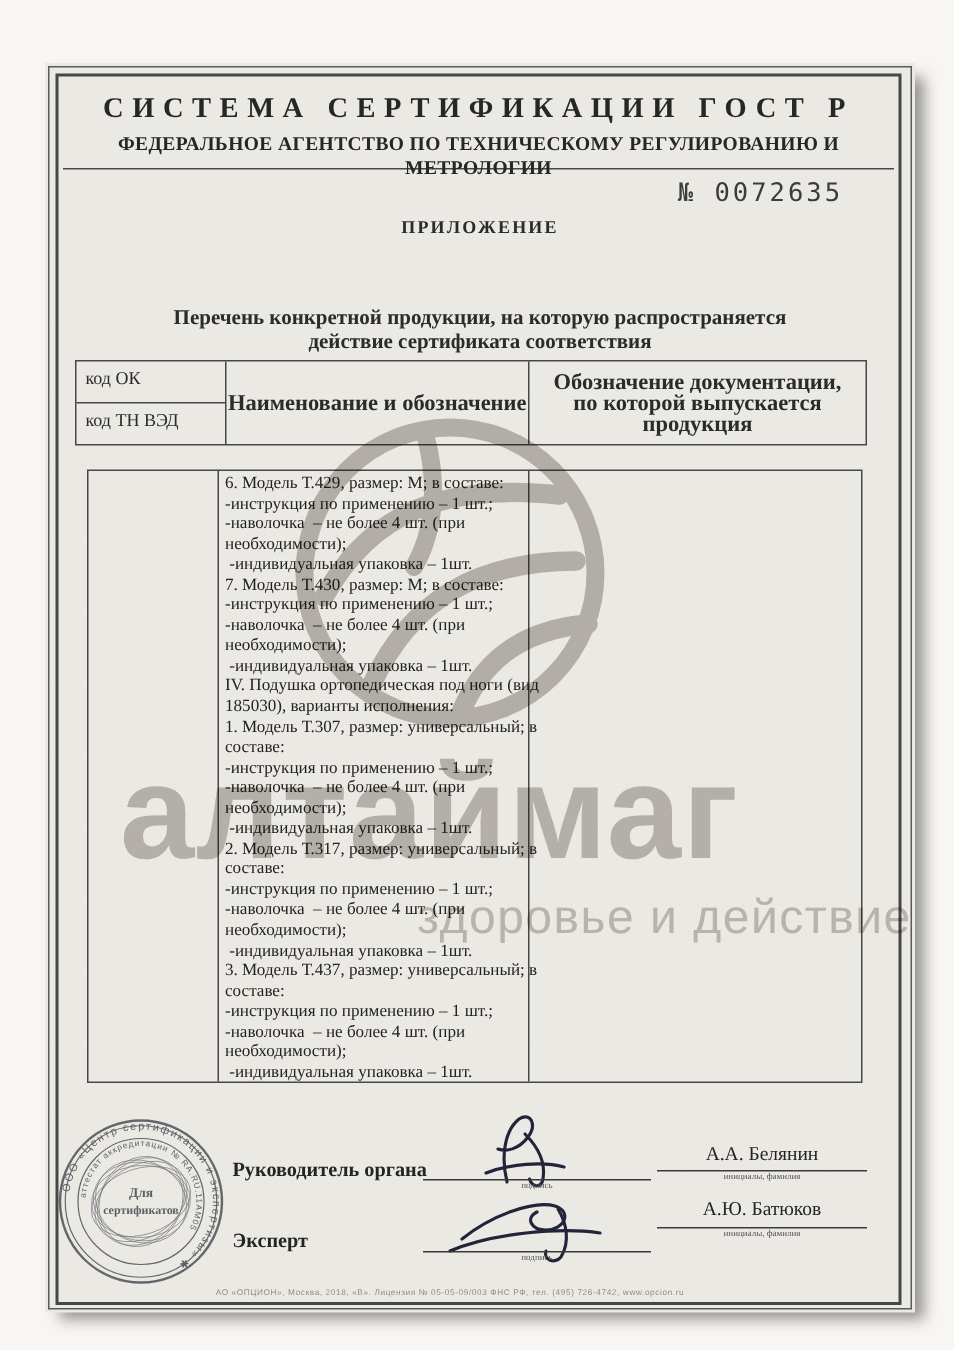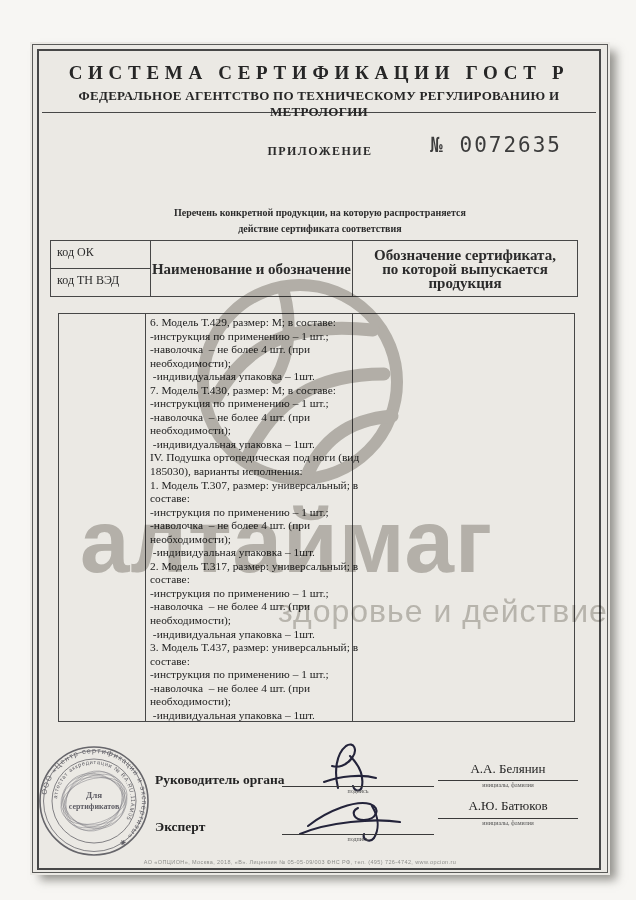--- a/index.html
+++ b/index.html
@@ -24,26 +24,26 @@
   .top-box {
     position:absolute; left:12px; top:11px; right:14px; height:60px;
     border-bottom:1px solid #474747;
     text-align:center;
   }
   .gost-title { margin-top:9px; font-size:19px; font-weight:bold; letter-spacing:0.30em; color:#262626; }
   .gost-agency { margin-top:4px; font-size:13px; font-weight:bold; letter-spacing:0.02em; color:#262626; }
   .form-number {
     position:absolute; top:77px; right:48px;
     font-family:"DejaVu Sans Mono", monospace;
-    font-size:21px; letter-spacing:2px; color:#3c3c3c;margin-top:14px;
+    font-size:17px; letter-spacing:2px; color:#3c3c3c;
   }
   .doc-title { position:absolute; top:102px; left:0; right:0; text-align:center; font-size:12px; font-weight:bold; letter-spacing:0.12em; }
   .cert-line { position:absolute; top:136px; left:0; right:0; text-align:center; font-size:13.5px; font-weight:bold; }
   .cert-num { font-weight:bold; border-bottom:1.5px solid #2b2b2b; padding:0 10px 1px 6px; }
-  .desc { position:absolute; left:0; right:0; text-align:center; font-size:10px; font-weight:bold; line-height:16px; }
+  .desc { position:absolute; left:0; right:0; text-align:center; font-size:14px; font-weight:bold; line-height:16px; }
   .desc1 { top:163px; } .desc2 { top:179px; }
 
   .header-table {
     position:absolute; left:20px; top:198px; width:528px; height:57px;
     border:1px solid #474747; display:flex;
   }
   .ht-col1 { width:100px; border-right:1px solid #474747; display:flex; flex-direction:column; }
   .ht-col1 > div { flex:1; padding:4px 0 0 6px; font-size:12px; }
   .ht-col1 > div:first-child { border-bottom:1px solid #474747; }
   .ht-col2 { width:202px; border-right:1px solid #474747; }
@@ -114,21 +114,21 @@
 
   <div class="header-table">
     <div class="ht-col1">
       <div>код ОК</div>
       <div>код ТН ВЭД</div>
     </div>
     <div class="ht-col2">
       <div>Наименование и обозначение</div>
     </div>
     <div class="ht-col3">
-      <div>Обозначение сертификата,</div>
+      <div>Обозначение документации,</div>
       <div>по которой выпускается продукция</div>
     </div>
   </div>
 
   <div class="body-table">
     <div class="bt-col1"></div>
     <div class="bt-col2">
         <div class="tline">6. Модель Т.429, размер: М; в составе:</div>
         <div class="tline">-инструкция по применению – 1 шт.;</div>
         <div class="tline">-наволочка  – не более 4 шт. (при</div>

